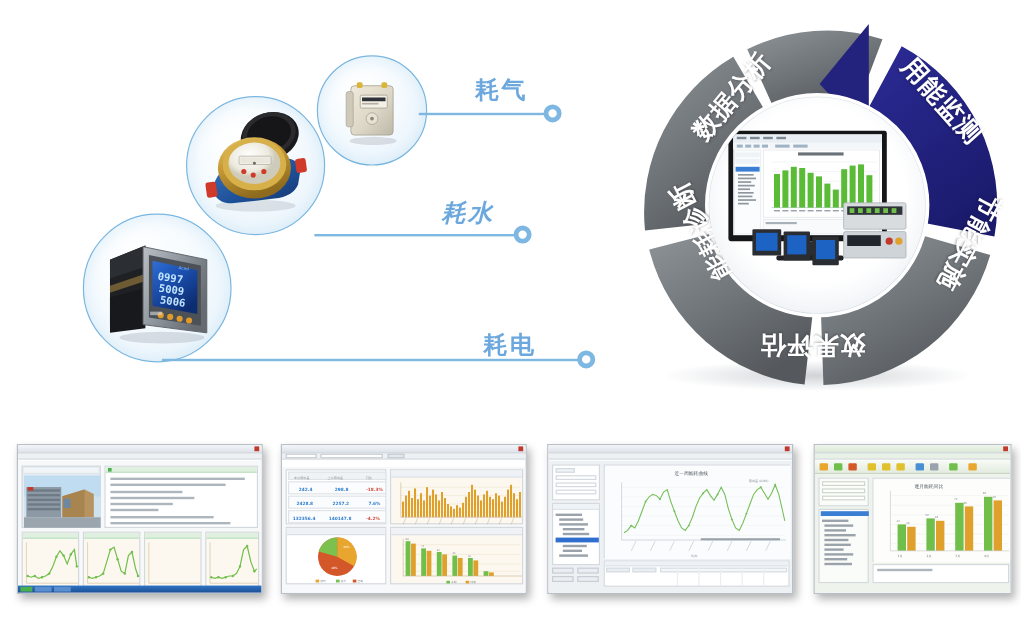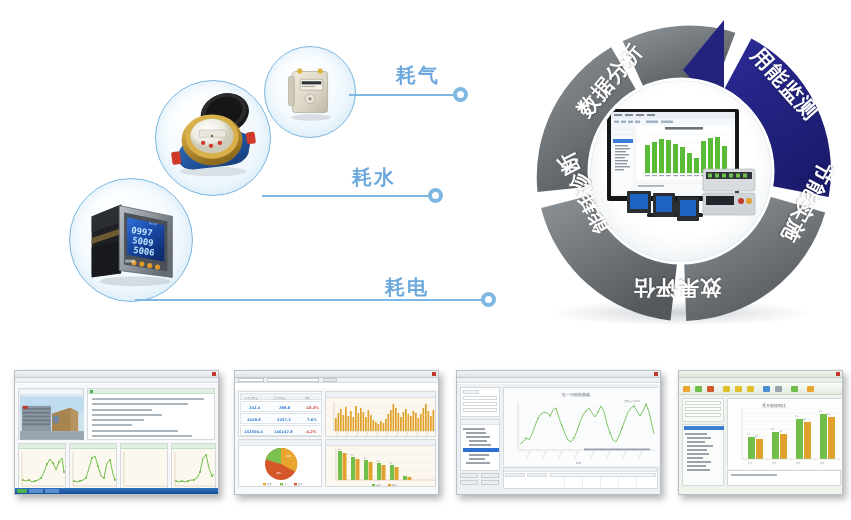--- a/index.html
+++ b/index.html
@@ -204,25 +204,25 @@
   </div>
 
   <div>
 
     <div class="conn-line" style="left:349px; top:94px; width:106px;"></div>
     <div class="ring-marker" style="left:453px; top:87px;"></div>
     <div class="conn-label" style="left:396px; top:62px;">耗气</div>
 
     <div class="conn-line" style="left:262px; top:195px; width:168px;"></div>
     <div class="ring-marker" style="left:428px; top:188px;"></div>
-    <div class="conn-label" style="left:352px; top:164px;">耗水</div>
+    <div class="conn-label" style="left:368px; top:164px;font-style:italic;">耗水</div>
 
     <div class="conn-line" style="left:135px; top:299px; width:348px;"></div>
     <div class="ring-marker" style="left:481px; top:292px;"></div>
-    <div class="conn-label" style="left:385px; top:274px;">耗电</div>
+    <div class="conn-label" style="left:403px; top:274px;">耗电</div>
   </div>
 
   <div class="wheel">
     <div class="wheel-shadow"></div>
 
     <svg viewBox="0 0 306 306">
       <defs>
         <linearGradient id="grayGrad" x1="0" y1="0" x2="0.6" y2="1">
           <stop offset="0%" stop-color="#8f9499"></stop>
             <stop offset="55%" stop-color="#6f7479"></stop>

